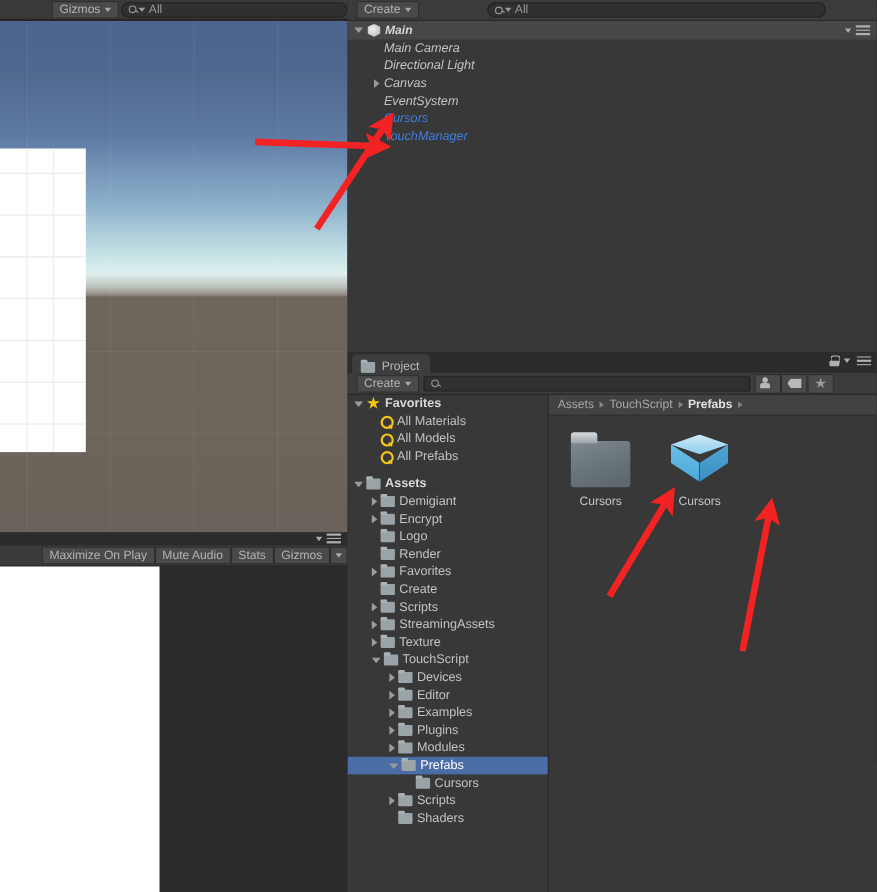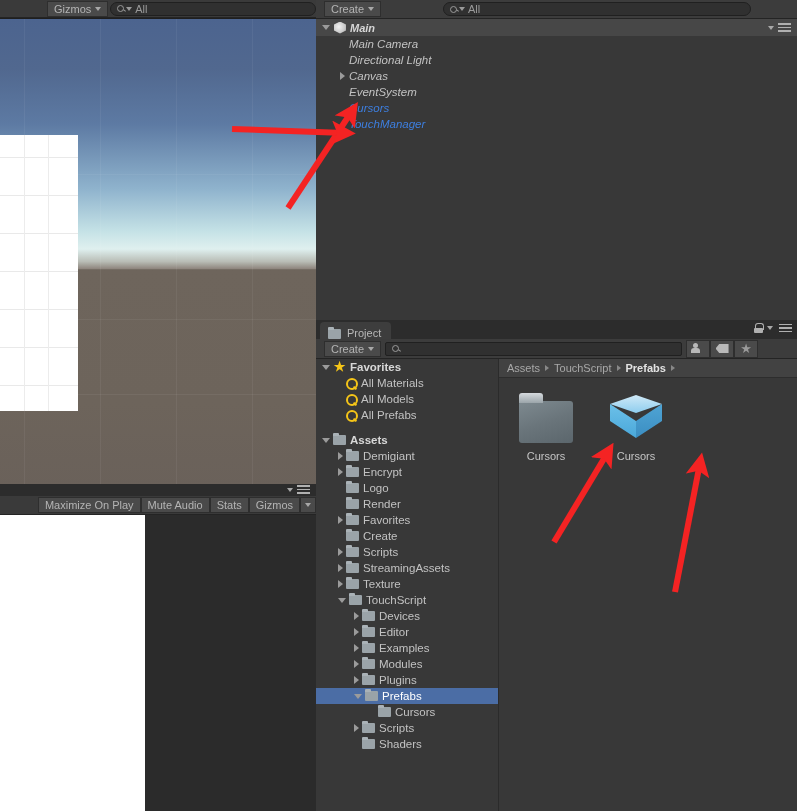--- a/index.html
+++ b/index.html
@@ -548,26 +548,26 @@
               <span>Editor</span>
             </div>
             <div class="p-row" style="padding-left: 38px;">
               <span class="pf "></span>
               <span class="folder-icon"></span>
               <span>Examples</span>
             </div>
             <div class="p-row" style="padding-left: 38px;">
               <span class="pf "></span>
               <span class="folder-icon"></span>
+              <span>Plugins</span>
+            </div>
+            <div class="p-row" style="padding-left: 38px;">
+              <span class="pf "></span>
+              <span class="folder-icon"></span>
               <span>Modules</span>
-            </div>
-            <div class="p-row" style="padding-left: 38px;">
-              <span class="pf "></span>
-              <span class="folder-icon"></span>
-              <span>Plugins</span>
             </div>
             <div class="p-row selected" style="padding-left: 38px;">
               <span class="pf open"></span>
               <span class="folder-icon"></span>
               <span>Prefabs</span>
             </div>
             <div class="p-row" style="padding-left: 54px;">
               <span class="pf none"></span>
               <span class="folder-icon"></span>
               <span>Cursors</span>

